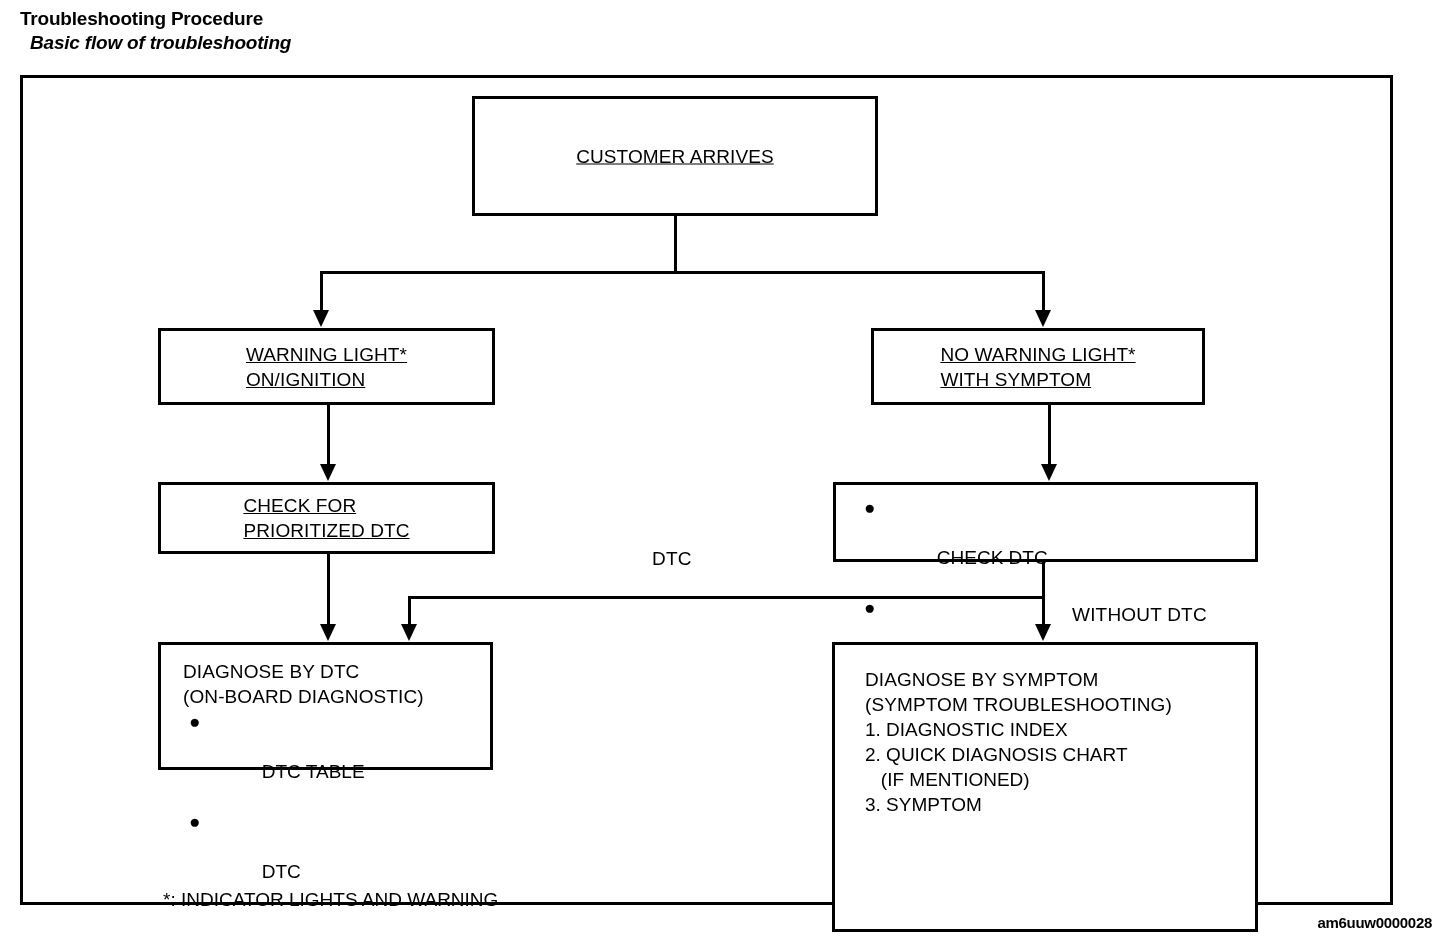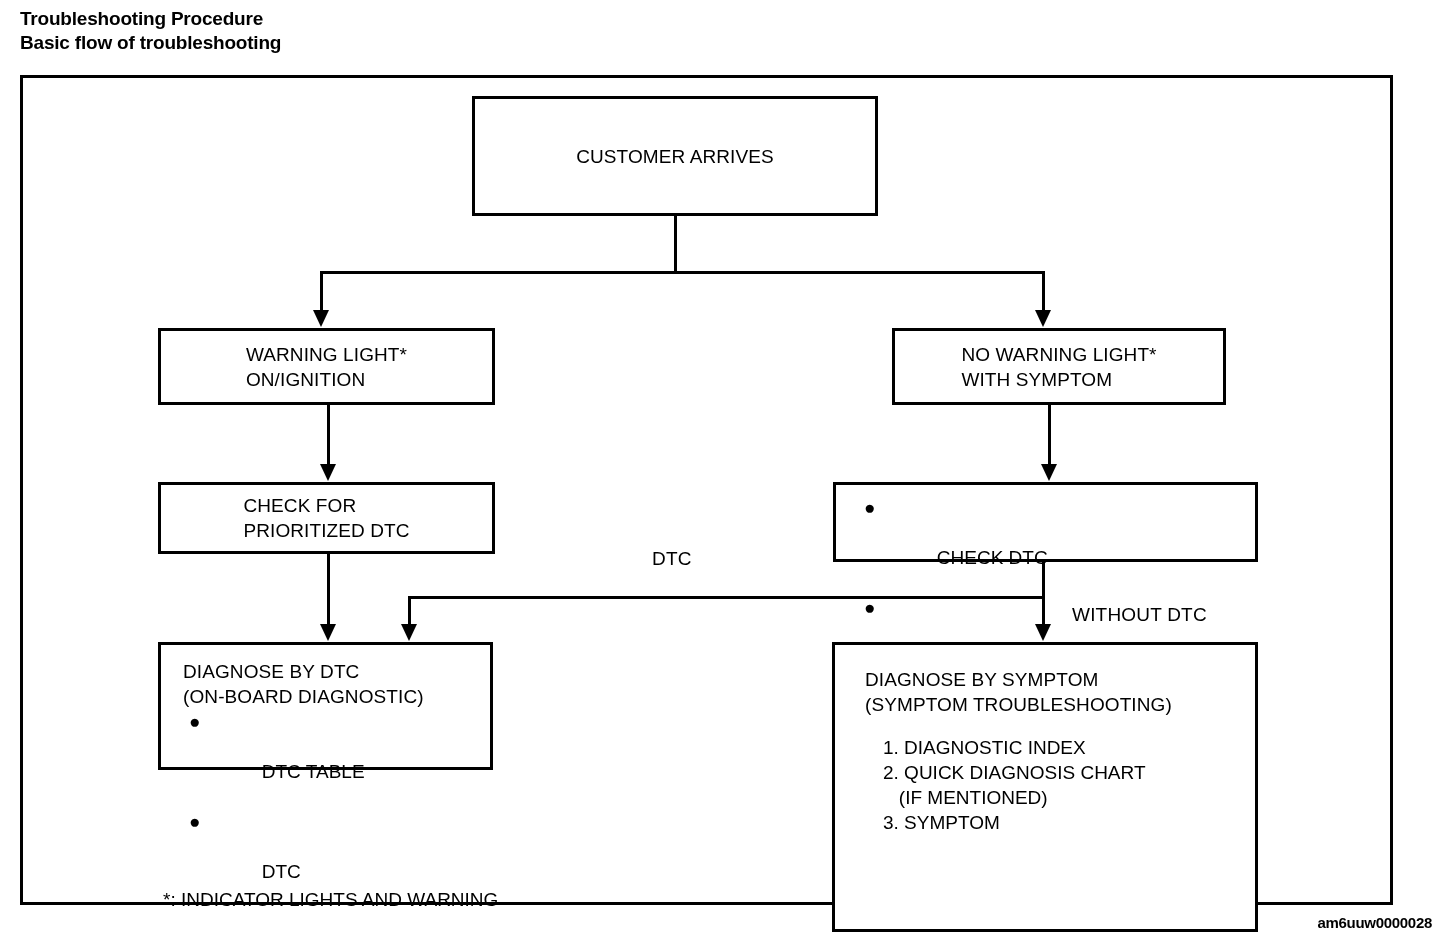--- a/index.html
+++ b/index.html
@@ -28,21 +28,21 @@
   
   .heading {
     position: absolute;
     font-weight: bold;
     font-size: 19px;
     letter-spacing: -0.2px;
     white-space: nowrap;
     line-height: 23px;
   }
   #title-line1 { left: 20px; top: 7px; }
-  #title-line2 { left: 20px; top: 31px; }
+  #title-line2 { left: 30px; top: 31px; font-style: italic; }
 
   
   #outer-frame {
     position: absolute;
     left: 20px;
     top: 75px;
     width: 1373px;
     height: 830px;
     border: 3px solid #000;
     box-sizing: border-box;
@@ -62,30 +62,30 @@
     white-space: pre;
   }
   .center-wrap {
     position: absolute;
     left: 0; right: 0;
     top: 50%;
     transform: translateY(-50%);
     display: flex;
     justify-content: center;
   }
-  .center-wrap .box-text { text-align: left; }
+  .center-wrap .box-text { text-align: left; text-decoration: underline; }
 
   .pad-text {
     position: absolute;
   }
 
   
   #box-customer-arrives { left: 472px; top: 96px;  width: 406px; height: 120px; }
   #box-warning-light    { left: 158px; top: 328px; width: 337px; height: 77px; }
-  #box-no-warning-light { left: 892px; top: 328px; width: 334px; height: 77px; }
+  #box-no-warning-light { left: 871px; top: 328px; width: 334px; height: 77px; }
   #box-check-prioritized{ left: 158px; top: 482px; width: 337px; height: 72px; }
   #box-check-dtc        { left: 833px; top: 482px; width: 425px; height: 80px; }
   #box-diagnose-dtc     { left: 158px; top: 642px; width: 335px; height: 128px; }
   #box-diagnose-symptom { left: 832px; top: 642px; width: 426px; height: 290px; }
 
   #box-customer-arrives .box-text { text-align: center; }
 
   #box-check-dtc .pad-text      { left: 22px; top: 10px; }
   #box-diagnose-dtc .pad-text   { left: 22px; top: 14px; }
   #box-diagnose-symptom .pad-text { left: 30px; top: 22px; }
@@ -101,21 +101,21 @@
   }
   .blist li .bullet {
     position: absolute;
     left: 6px;
     top: 0px;
     font-size: 19px;
     line-height: 25px;
   }
   .blist li.cont { padding-left: 26px; }
 
-  .nlist { margin: 18px; padding: 0; list-style: none; }
+  .nlist { margin: 0; padding: 0; list-style: none; }
   .nlist li {
     font-size: 19px;
     line-height: 25px;
     white-space: pre;
   }
 
   
   .ln-v { position: absolute; width: 3px; background: #000; }
   .ln-h { position: absolute; height: 3px; background: #000; }
   .arrow-down {

